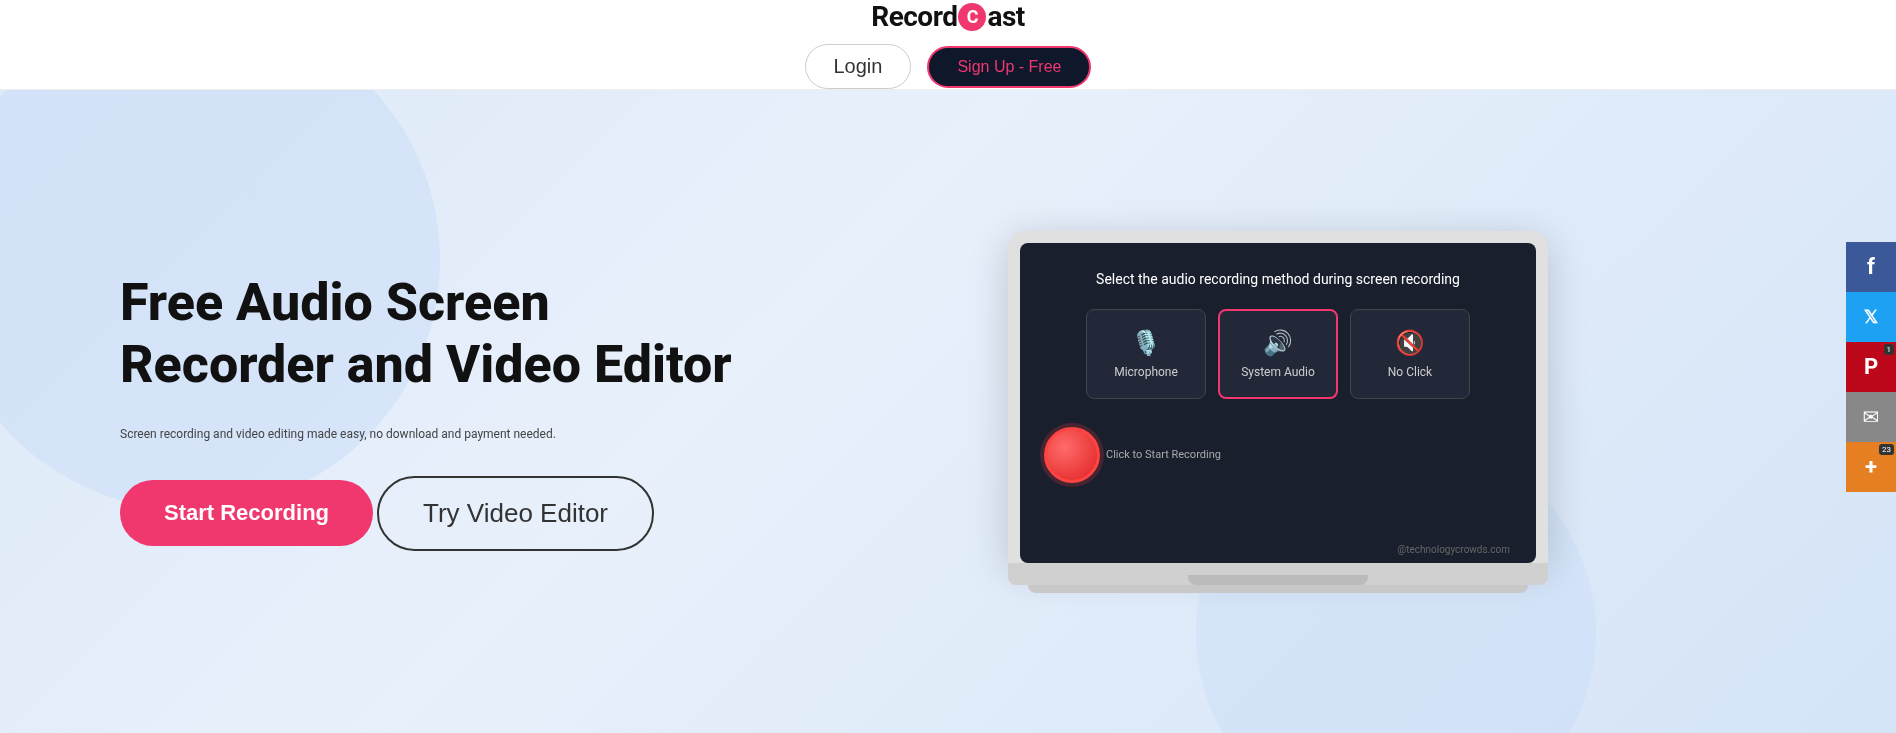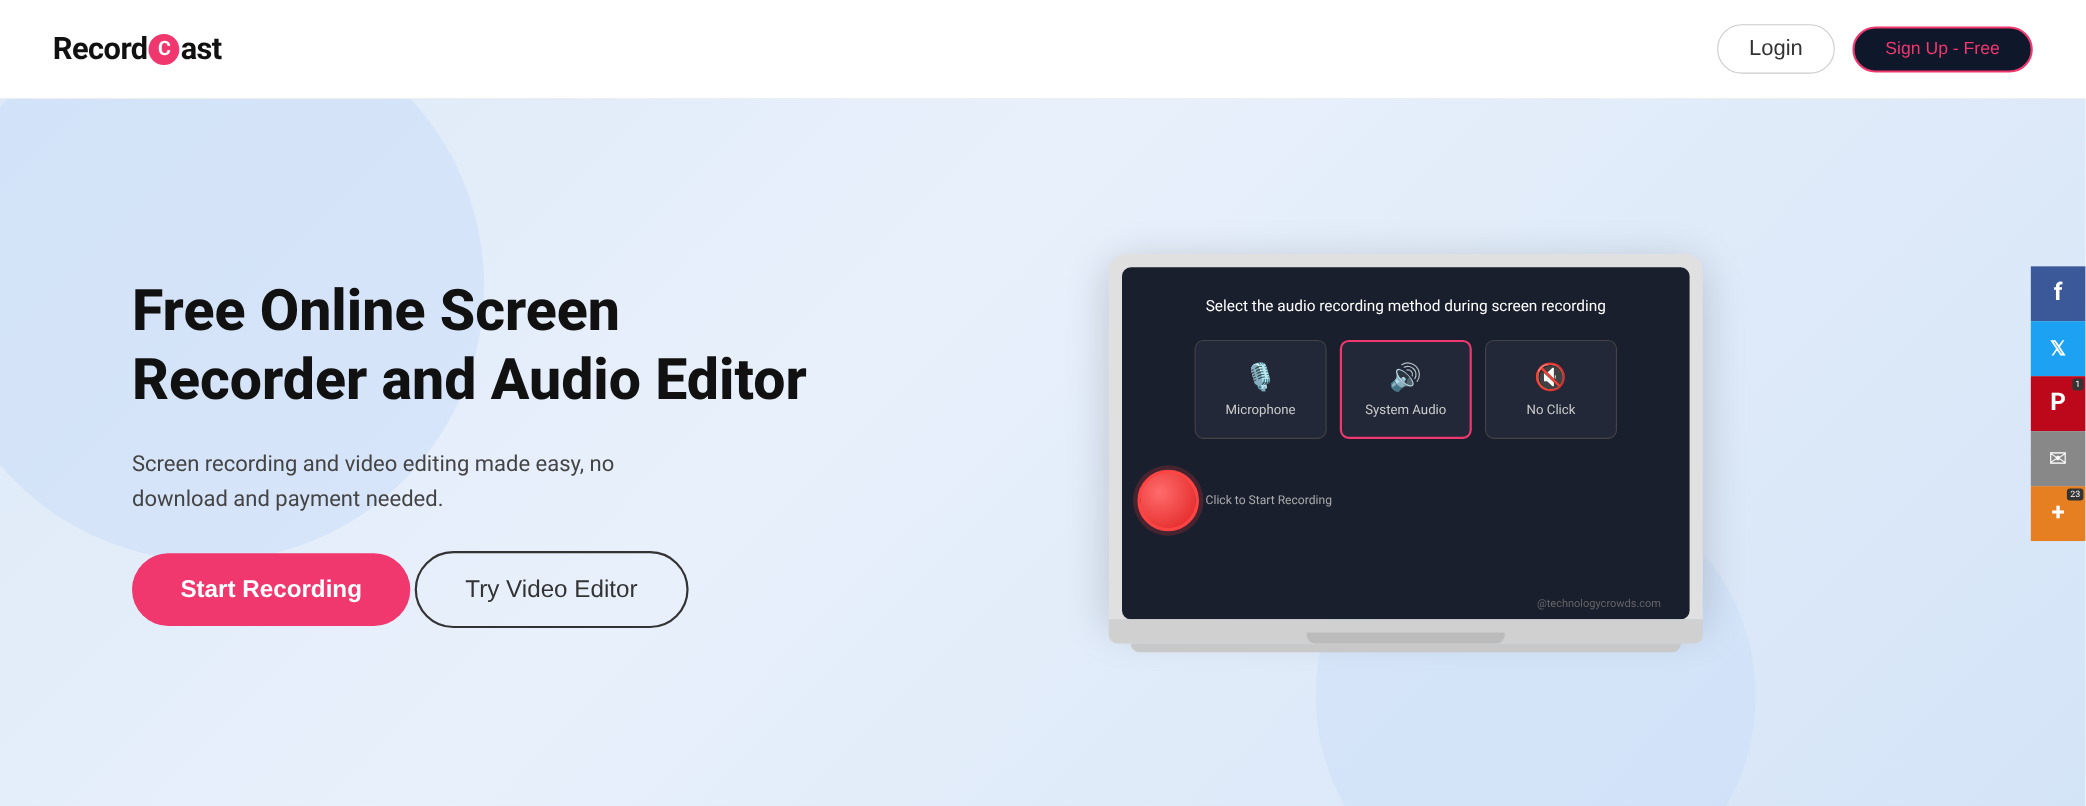--- a/index.html
+++ b/index.html
@@ -9,20 +9,21 @@
     .header {
       display: flex;
       align-items: center;
       justify-content: space-between;
       padding: 0 48px;
       height: 90px;
       background: #fff;
       border-bottom: 1px solid #eee;
       position: relative;
       z-index: 10;
+      flex-direction: column;
     }
     .logo {
       display: flex;
       align-items: center;
       font-size: 28px;
       font-weight: 700;
       color: #111;
       letter-spacing: -0.5px;
     }
     .logo-c {
@@ -102,21 +103,21 @@
       z-index: 2;
     }
     .hero-title {
       font-size: 52px;
       font-weight: 800;
       color: #111;
       line-height: 1.2;
       margin-bottom: 28px;
     }
     .hero-subtitle {
-      font-size: 20px;
+      font-size: 12px;
       color: #444;
       line-height: 1.6;
       margin-bottom: 32px;
       max-width: 480px;
     }
     .hero-buttons {
       display: flex;
       gap: 4px;
       align-items: center;
     }
@@ -129,21 +130,21 @@
       font-size: 22px;
       font-weight: 600;
       cursor: pointer;
     }
     .btn-video-editor {
       padding: 20px 44px;
       background: transparent;
       border: 2px solid #333;
       border-radius: 40px;
       color: #333;
-      font-size: 22px;
+      font-size: 26px;
       font-weight: 500;
       cursor: pointer;
     }
 
     
     .hero-visual {
       flex: 1;
       display: flex;
       justify-content: center;
       align-items: center;
@@ -156,21 +157,21 @@
     }
     .laptop-screen-wrapper {
       background: #e0e0e0;
       border-radius: 16px 16px 0 0;
       padding: 12px 12px 0 12px;
       box-shadow: 0 8px 40px rgba(0,0,0,0.18);
     }
     .laptop-screen {
       background: #1a1f2e;
       border-radius: 8px;
-      padding: 28px 14px 32px;
+      padding: 28px 24px 32px;
       min-height: 320px;
       position: relative;
     }
     .laptop-base {
       background: #d0d0d0;
       height: 22px;
       border-radius: 0 0 8px 8px;
       position: relative;
     }
     .laptop-base::after {
@@ -301,21 +302,21 @@
     <span>ast</span>
   </div>
   <nav class="header-nav">
     <button class="btn-login">Login</button>
     <button class="btn-signup">Sign Up - Free</button>
   </nav>
 </header>
 
 <section class="hero">
   <div class="hero-content">
-    <h1 class="hero-title">Free Online Screen Recorder and Audio Editor</h1>
+    <h1 class="hero-title">Free Audio Screen Recorder and Video Editor</h1>
     <p class="hero-subtitle">Screen recording and video editing made easy, no download and payment needed.</p>
     <div class="hero-buttons">
       <button class="btn-start-recording">Start Recording</button>
       <button class="btn-video-editor">Try Video Editor</button>
     </div>
   </div>
 
   <div class="hero-visual">
     <div class="laptop">
       <div class="laptop-screen-wrapper">

